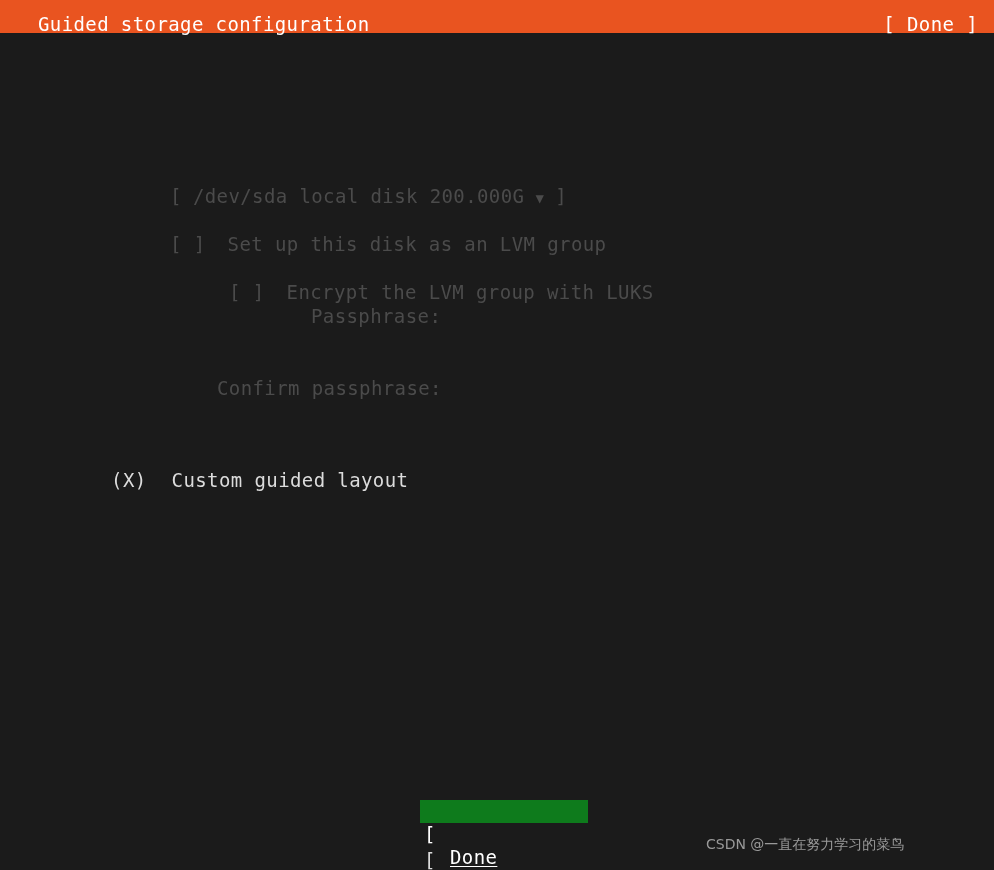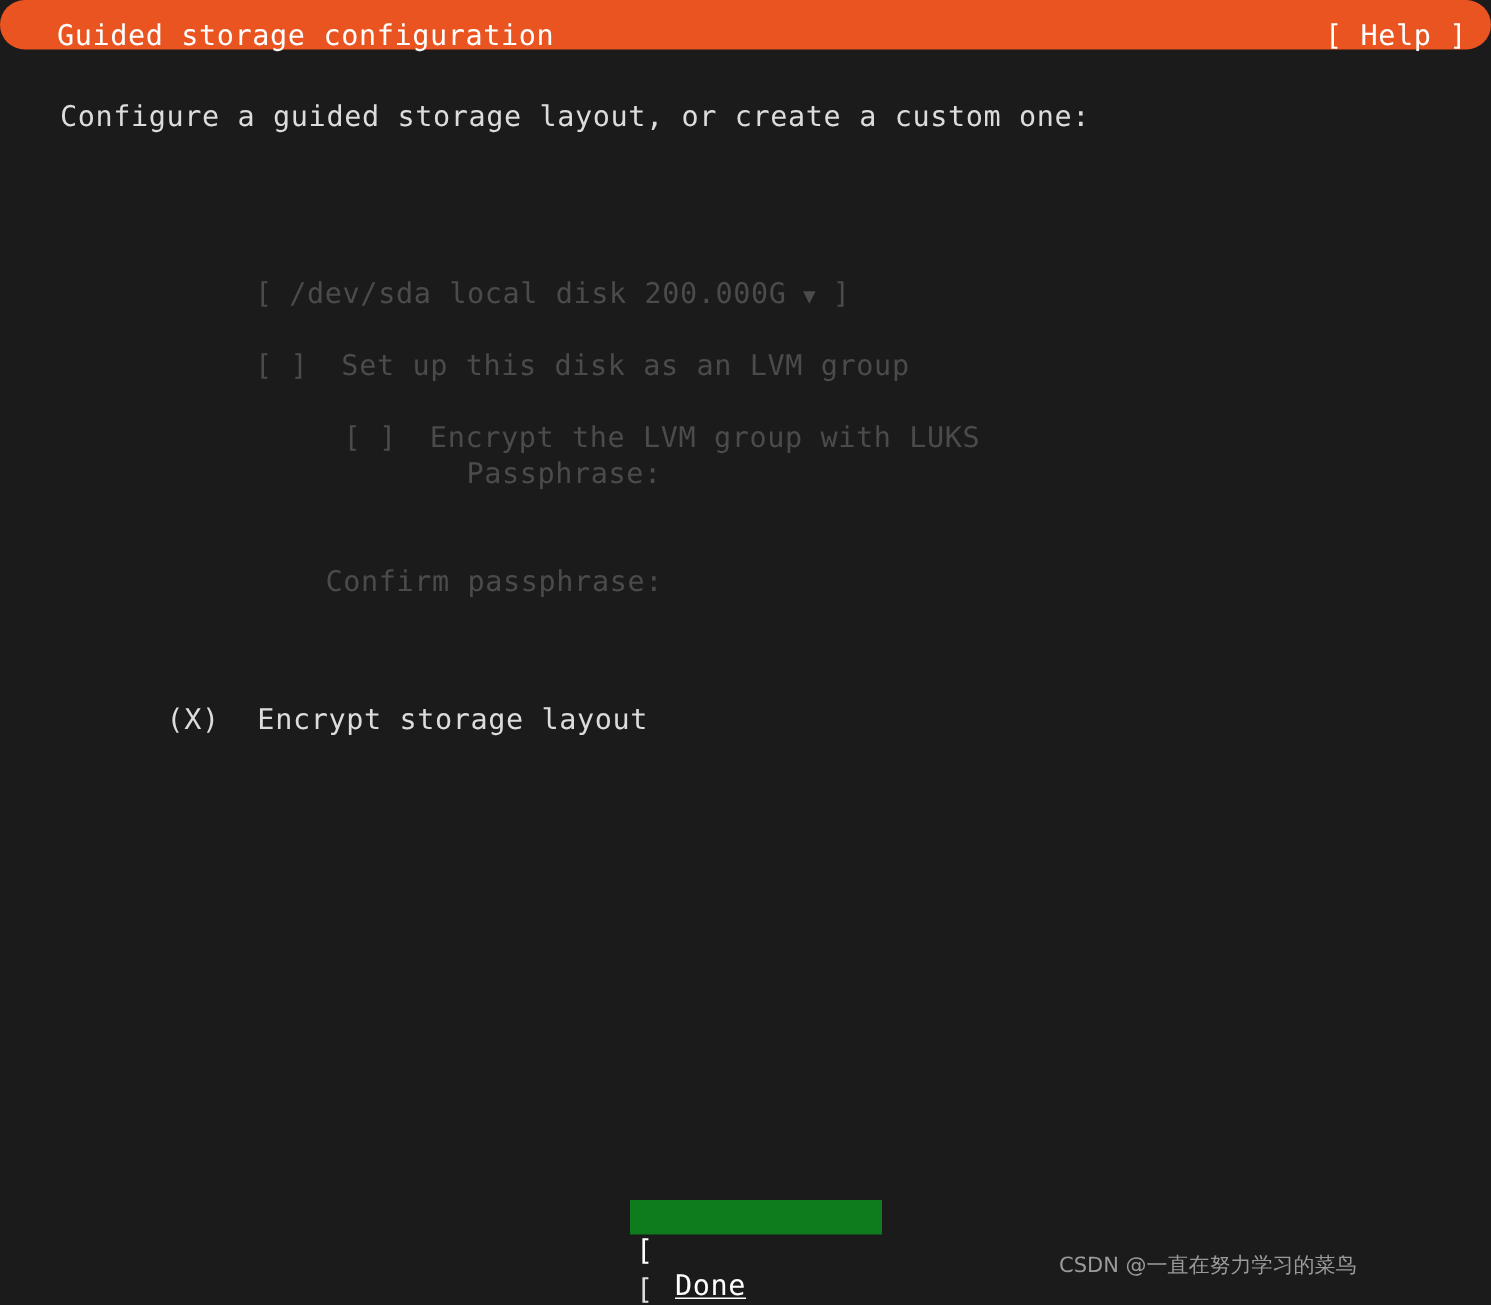--- a/index.html
+++ b/index.html
@@ -20,21 +20,20 @@
 
   
   #header {
     position: absolute;
     top: 0;
     left: 0;
     width: 994px;
     height: 33px;
     background: #e95420;
     box-sizing: border-box;
-    border-radius: 17px;
   }
   #header-title {
     position: absolute;
     left: 38px;
     top: 13px;
     font-size: 19px;
     line-height: 22px;
     letter-spacing: 0.4px;
     color: #ffffff;
     white-space: pre;
@@ -118,26 +117,25 @@
     white-space: pre;
   }
 </style>
 </head>
 <body>
 
 <div id="screen">
 
   <div id="header">
     <div id="header-title">Guided storage configuration</div>
-    <div id="header-help">[ Help ]</div>
+    <div id="header-help">[ Done ]</div>
   </div>
 
   <div id="body">
 
-    <div class="row bright" style="left:40px; top:19px;">Configure a guided storage layout, or create a custom one:</div>
 
 
     <div class="row dim" style="left:99px; top:113px;">
       <span>[</span><span style="display:inline-block;width:11px;"></span><span>/dev/sda local disk 200.000G</span><span style="display:inline-block;width:11px;"></span><span class="arrow">▼</span><span style="display:inline-block;width:11px;"></span><span>]</span>
     </div>
 
     <div class="row dim" style="left:158px; top:209px;">
       <span class="marker">[ ]</span><span style="display:inline-block;width:22px;"></span><span>Encrypt the LVM group with LUKS</span>
     </div>
 
@@ -147,21 +145,21 @@
 
     <div class="row dim" style="left:311px; top:257px;text-align:right;">Passphrase:</div>
 
     <div class="row dim" style="left:465px; top:257px; width:420px; height:24px;"></div>
 
     <div class="row dim" style="left:217px; top:329px;">Confirm passphrase:</div>
 
     <div class="row dim" style="left:465px; top:329px; width:420px; height:24px;"></div>
 
     <div class="row bright" style="left:40px; top:397px;">
-      <span class="marker">(X)</span><span style="display:inline-block;width:25px;"></span><span>Encrypt storage layout</span>
+      <span class="marker">(X)</span><span style="display:inline-block;width:25px;"></span><span>Custom guided layout</span>
     </div>
 
     <div id="buttons">
 
       <div id="btn-done" class="btn selected">
         <span class="bracket-l">[</span>
         <span class="label">Done</span>
         <span class="bracket-r">]</span>
       </div>
 

